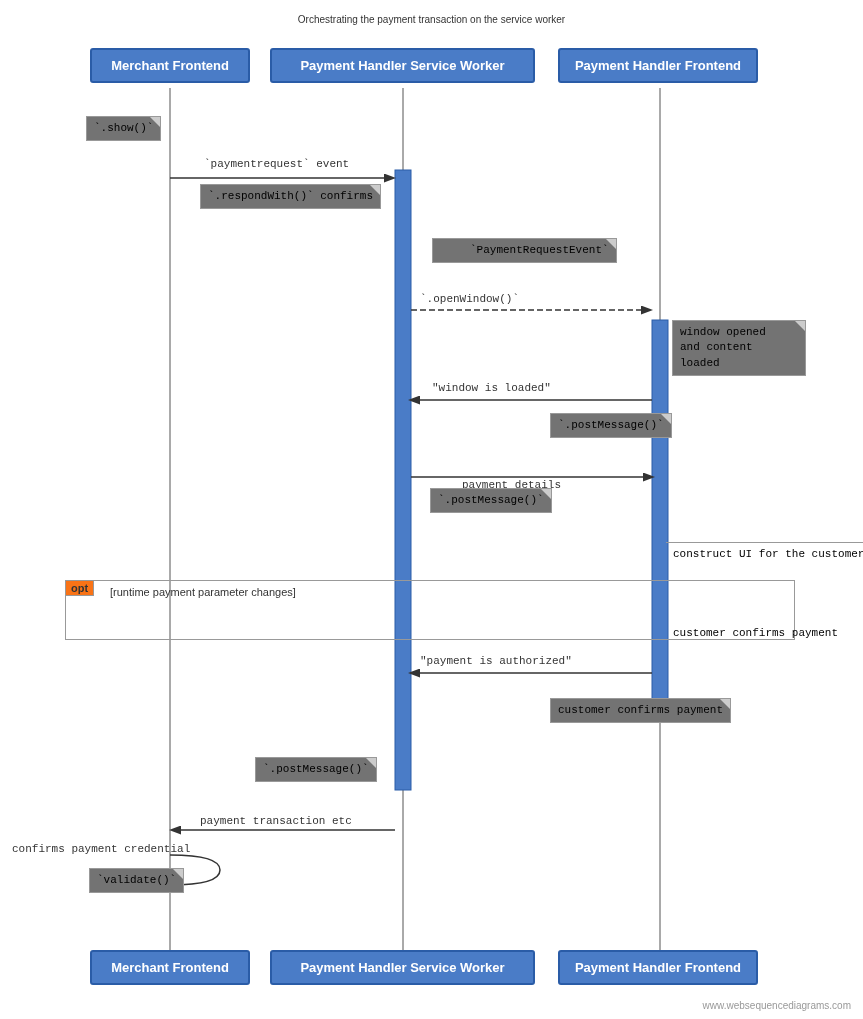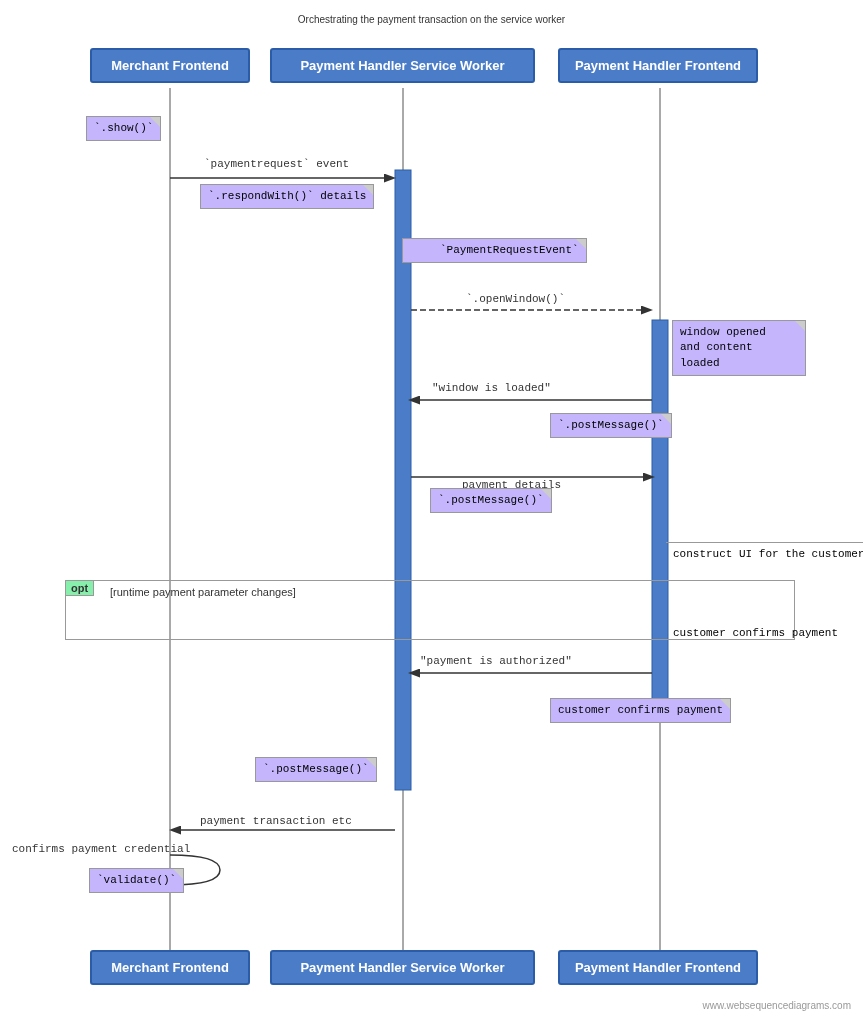--- a/index.html
+++ b/index.html
@@ -35,21 +35,21 @@
       font-family: Arial, sans-serif;
       font-size: 13px;
       padding: 8px 12px;
       text-align: center;
       border: 2px solid #2a5ca7;
       border-radius: 3px;
     }
     
     .note-box {
       position: absolute;
-      background: #c4b5fd;
+      background: #737373;
       border: 1px solid #999;
       padding: 4px 7px;
       font-family: 'Courier New', monospace;
       font-size: 11px;
       line-height: 1.4;
       white-space: nowrap;
     }
     .note-box.dog-ear::after {
       content: '';
       position: absolute;
@@ -60,21 +60,21 @@
       border-color: transparent #ccc transparent transparent;
     }
     
     .fragment-box {
       position: absolute;
       border: 1px solid #999;
       background: transparent;
     }
     .fragment-label {
       position: absolute;
-      background: #86efac;
+      background: #f97316;
       color: #333;
       font-weight: bold;
       font-family: Arial, sans-serif;
       font-size: 11px;
       padding: 1px 5px;
       border: 1px solid #999;
     }
     .fragment-condition {
       position: absolute;
       font-family: Arial, sans-serif;
@@ -168,28 +168,28 @@
 
   <div class="lifeline-header" style="left: 558px; top: 48px; width: 200px;">Payment Handler Frontend</div>
 
   <div class="note-box dog-ear" style="left: 86px; top: 116px;">
     <span>`.show()`</span>
   </div>
 
   <div class="arrow-label" style="left: 204px; top: 158px;">`paymentrequest` event</div>
 
   <div class="note-box dog-ear" style="left: 200px; top: 184px;">
-    <span>`.respondWith()` details</span>
-  </div>
-
-  <div class="note-box dog-ear" style="left: 402px; top: 238px; padding-left: 37px;">
+    <span>`.respondWith()` confirms</span>
+  </div>
+
+  <div class="note-box dog-ear" style="left: 432px; top: 238px; padding-left: 37px;">
     <span>`PaymentRequestEvent`</span>
   </div>
 
-  <div class="arrow-label" style="left: 420px; top: 293px; margin-left: 46px;">`.openWindow()`</div>
+  <div class="arrow-label" style="left: 420px; top: 293px;">`.openWindow()`</div>
 
   <div class="note-box dog-ear" style="left: 672px; top: 320px; white-space: normal; width: 134px;">
     window opened<br>and content loaded
   </div>
 
   <div class="arrow-label" style="left: 432px; top: 382px;">"window is loaded"</div>
 
   <div class="note-box dog-ear" style="left: 550px; top: 413px;">
     <span>`.postMessage()`</span>
   </div>

